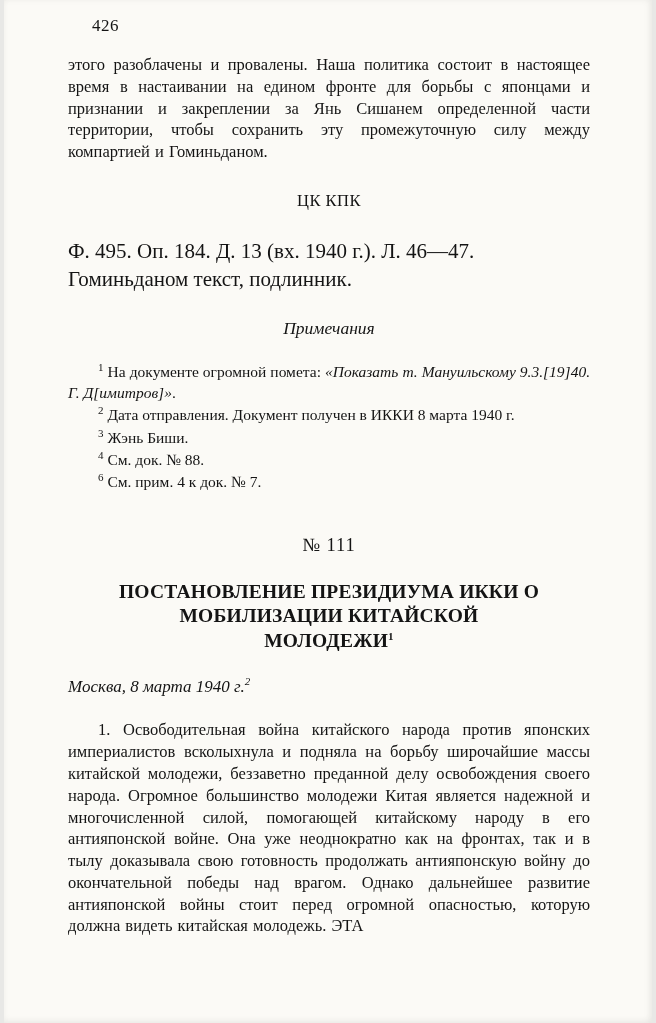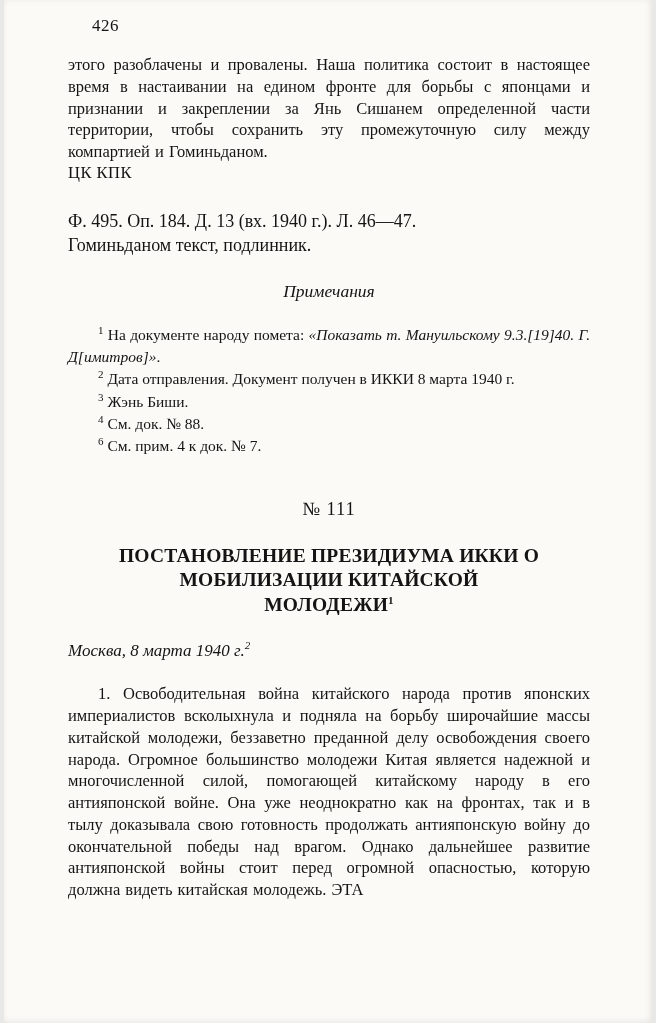--- a/index.html
+++ b/index.html
@@ -24,27 +24,28 @@
   .body-par {
     font-size: 16.5px;
     line-height: 1.32;
     text-align: justify;
     margin: 0;
     word-spacing: 1px;
   }
   .indent { text-indent: 30px; }
   .par-gap { margin-top: 0; }
   .signature {
-    text-align: left;
+    text-align: center;
     font-size: 16.5px;
+    margin-top: 28px;
     letter-spacing: 0.5px;
   }
   .archive {
     margin-top: 26px;
-    font-size: 18px;
+    font-size: 21px;
     line-height: 1.35;
   }
   .notes-heading {
     text-align: center;
     font-style: italic;
     font-size: 17.5px;
     margin-top: 24px;
     margin-bottom: 22px;
   }
   .footnotes { font-size: 15.5px; }
@@ -97,21 +98,21 @@
   <div class="signature">ЦК КПК</div>
 
   <div class="archive">
     <div>Ф. 495. Оп. 184. Д. 13 (вх. 1940 г.). Л. 46—47.</div>
     <div>Гоминьданом текст, подлинник.</div>
   </div>
 
   <div class="notes-heading">Примечания</div>
 
   <div class="footnotes">
-    <p class="footnote"><sup>1</sup> <span>На документе народу помета: </span><span class="italic">«Показать т. Мануильскому 9.3.[19]40. Г. Д[имитров]»</span><span>.</span></p>
+    <p class="footnote"><sup>1</sup> <span>На документе огромной помета: </span><span class="italic">«Показать т. Мануильскому 9.3.[19]40. Г. Д[имитров]»</span><span>.</span></p>
     <p class="footnote"><sup>2</sup> <span>Дата отправления. Документ получен в ИККИ 8 марта 1940 г.</span></p>
     <p class="footnote"><sup>3</sup> <span>Жэнь Биши.</span></p>
     <p class="footnote"><sup>4</sup> <span>См. док. № 88.</span></p>
     <p class="footnote"><sup>6</sup> <span>См. прим. 4 к док. № 7.</span></p>
   </div>
 
   <div class="doc-number">№ 111</div>
 
   <div class="doc-title"><span>ПОСТАНОВЛЕНИЕ ПРЕЗИДИУМА ИККИ О МОБИЛИЗАЦИИ КИТАЙСКОЙ МОЛОДЕЖИ</span><sup class="sup">1</sup></div>
 

